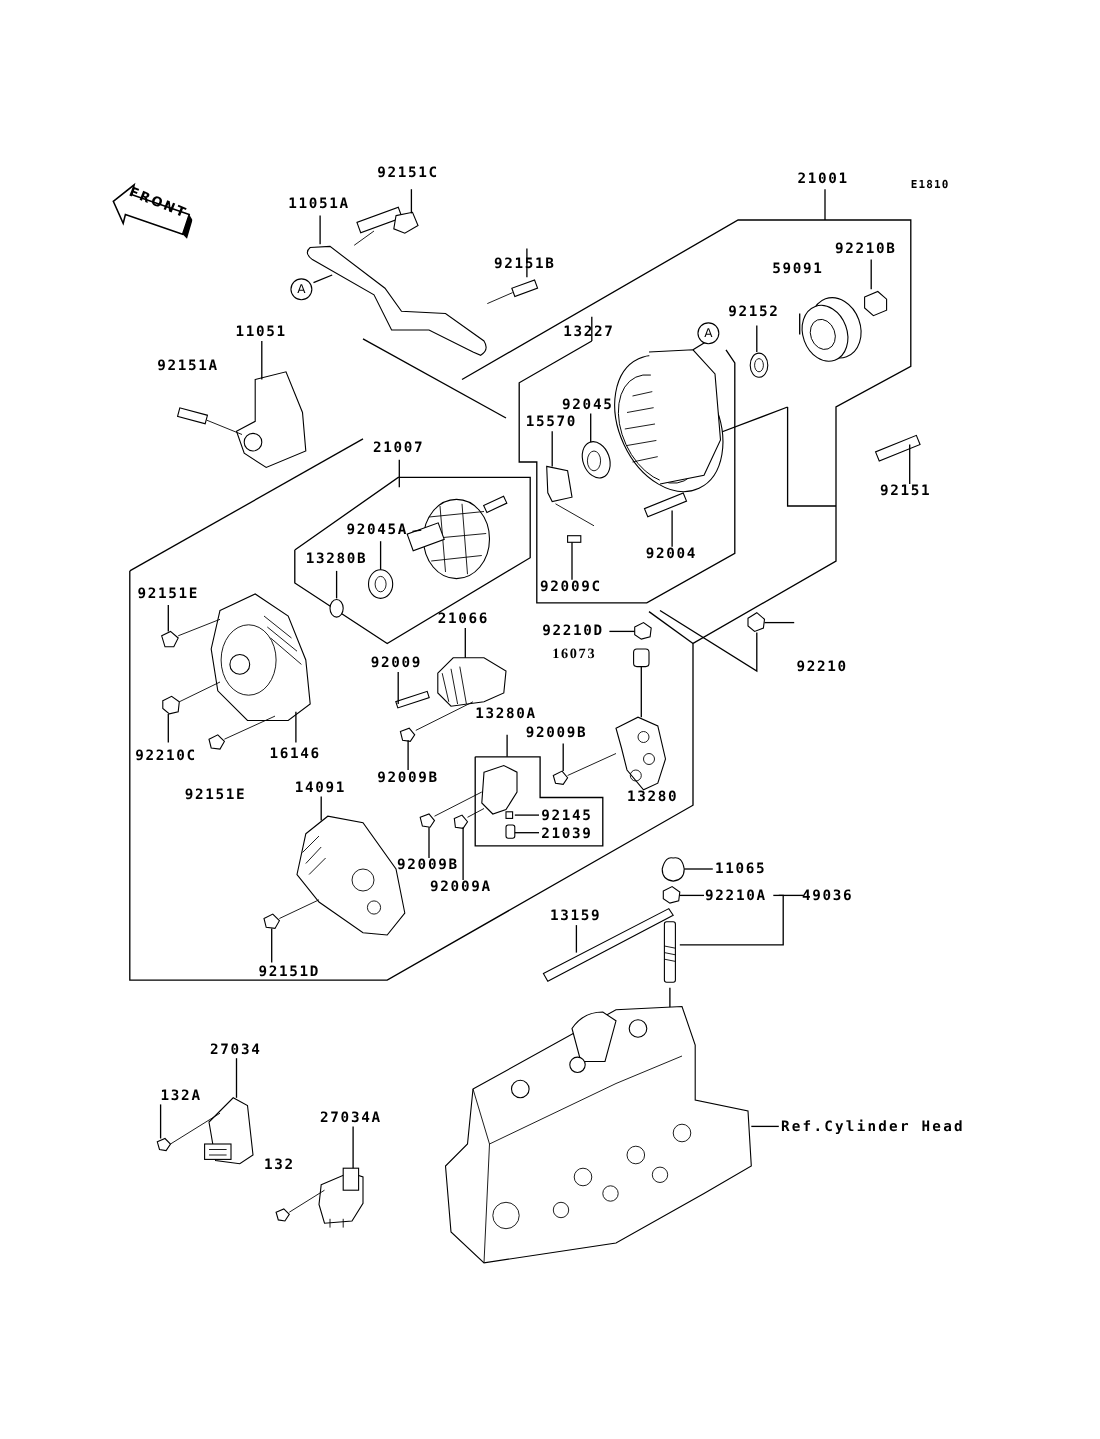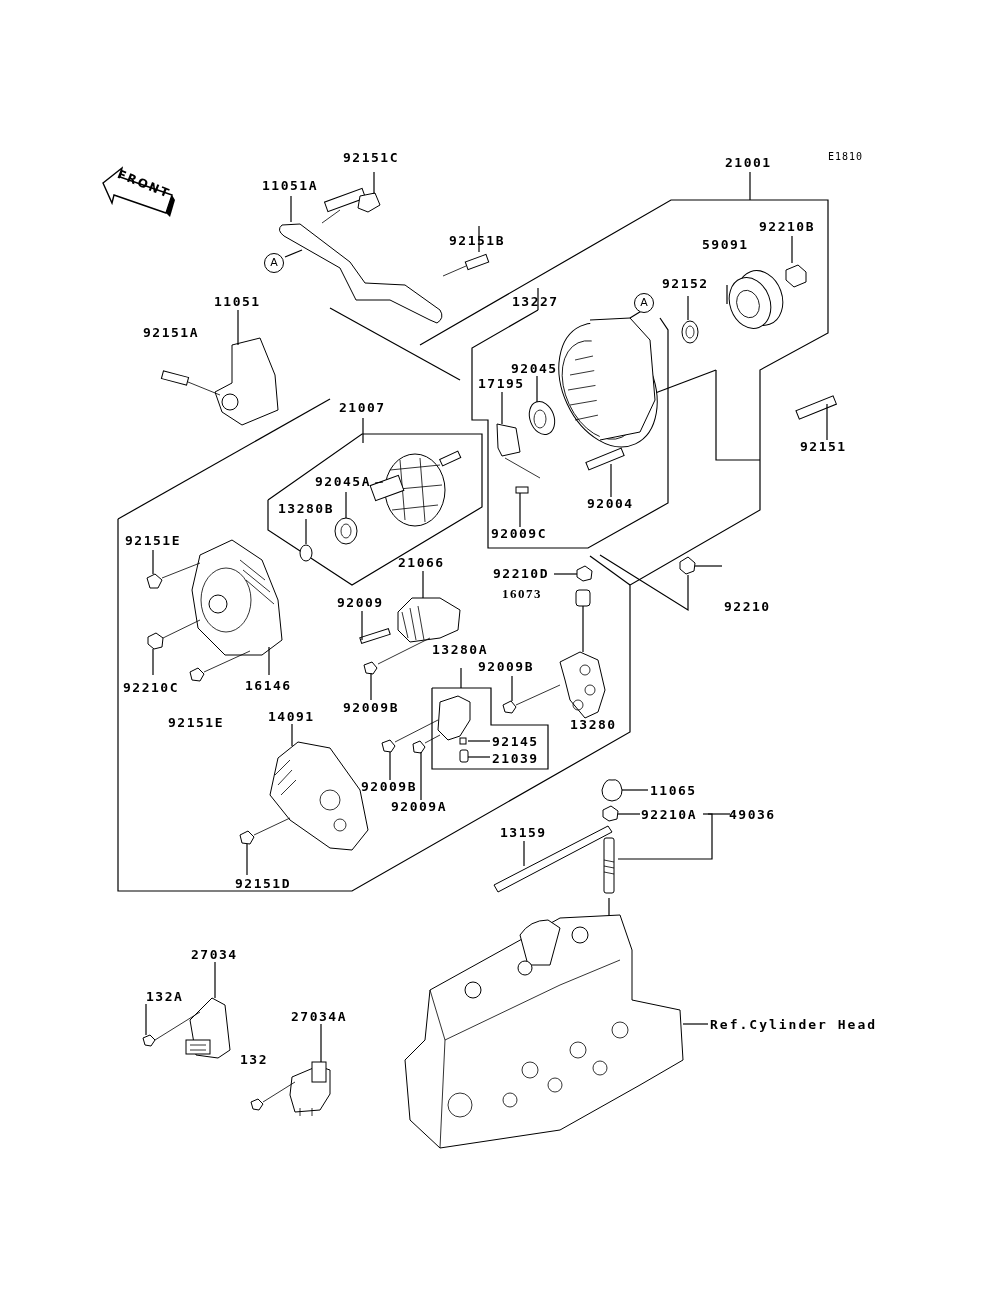--- a/index.html
+++ b/index.html
@@ -1,19 +1,19 @@
 <!DOCTYPE html>
 <html><head>
 <meta charset="utf-8">
 <style>
   html, body { margin:0; padding:0; background:#ffffff; }
   body { width:1000px; height:1308px; position:relative; overflow:hidden; font-family:"DejaVu Sans Mono", monospace; }
   svg#diagram { position:absolute; left:0; top:0; }
   .lbl { position:absolute; font-family:"DejaVu Sans Mono", monospace; font-size:13px; font-weight:bold; color:#000; letter-spacing:1.5px; white-space:nowrap; line-height:14px; }
-  .code { position:absolute; font-family:"DejaVu Sans Mono", monospace; font-size:10px; font-weight:normal; color:#000; letter-spacing:1px; }
+  .code { position:absolute; font-family:"DejaVu Sans Mono", monospace; font-size:10px; font-weight:bold; color:#000; letter-spacing:1px;margin-top:12px; }
   .ref { position:absolute; font-family:"DejaVu Sans Mono", monospace; font-size:13px; color:#000; letter-spacing:2px; white-space:nowrap; font-weight:bold; }
   .circ { position:absolute; width:18px; height:18px; border:1px solid #000; border-radius:50%; background:#fff; font-family:"DejaVu Sans", sans-serif; font-size:11px; text-align:center; line-height:18px; }
   .front { position:absolute; left:100px; top:165px; width:75px; height:50px; }
   .front-text { position:absolute; left:16px; top:12px; font-family:"DejaVu Sans", sans-serif; font-size:12px; font-weight:bold; transform:rotate(22deg); letter-spacing:2px; }
   .ln { stroke:#000; stroke-width:1.2; fill:none; }
   .pt { stroke:#000; stroke-width:1; fill:#fff; }
   .ptd { stroke:#000; stroke-width:0.8; fill:none; }
 </style>
 </head>
 <body>
@@ -251,21 +251,21 @@
 <span class="lbl" style="left:262px;top:179px;">11051A</span>
 <span class="lbl" style="left:449px;top:234px;">92151B</span>
 <span class="lbl" style="left:214px;top:295px;">11051</span>
 <span class="lbl" style="left:143px;top:326px;">92151A</span>
 <span class="lbl" style="left:725px;top:156px;">21001</span>
 <span class="lbl" style="left:702px;top:238px;">59091</span>
 <span class="lbl" style="left:759px;top:220px;">92210B</span>
 <span class="lbl" style="left:662px;top:277px;">92152</span>
 <span class="lbl" style="left:512px;top:295px;">13227</span>
 <span class="lbl" style="left:511px;top:362px;">92045</span>
-<span class="lbl" style="left:478px;top:377px;">17195</span>
+<span class="lbl" style="left:478px;top:377px;">15570</span>
 <span class="lbl" style="left:800px;top:440px;">92151</span>
 <span class="lbl" style="left:587px;top:497px;">92004</span>
 <span class="lbl" style="left:491px;top:527px;">92009C</span>
 <span class="lbl" style="left:339px;top:401px;">21007</span>
 <span class="lbl" style="left:315px;top:475px;">92045A</span>
 <span class="lbl" style="left:278px;top:502px;">13280B</span>
 <span class="lbl" style="left:125px;top:534px;">92151E</span>
 <span class="lbl" style="left:398px;top:556px;">21066</span>
 <span class="lbl" style="left:493px;top:567px;">92210D</span>
 <span class="lbl" style="left:502px;top:587px;font-family:Liberation Serif, serif;">16073</span>

